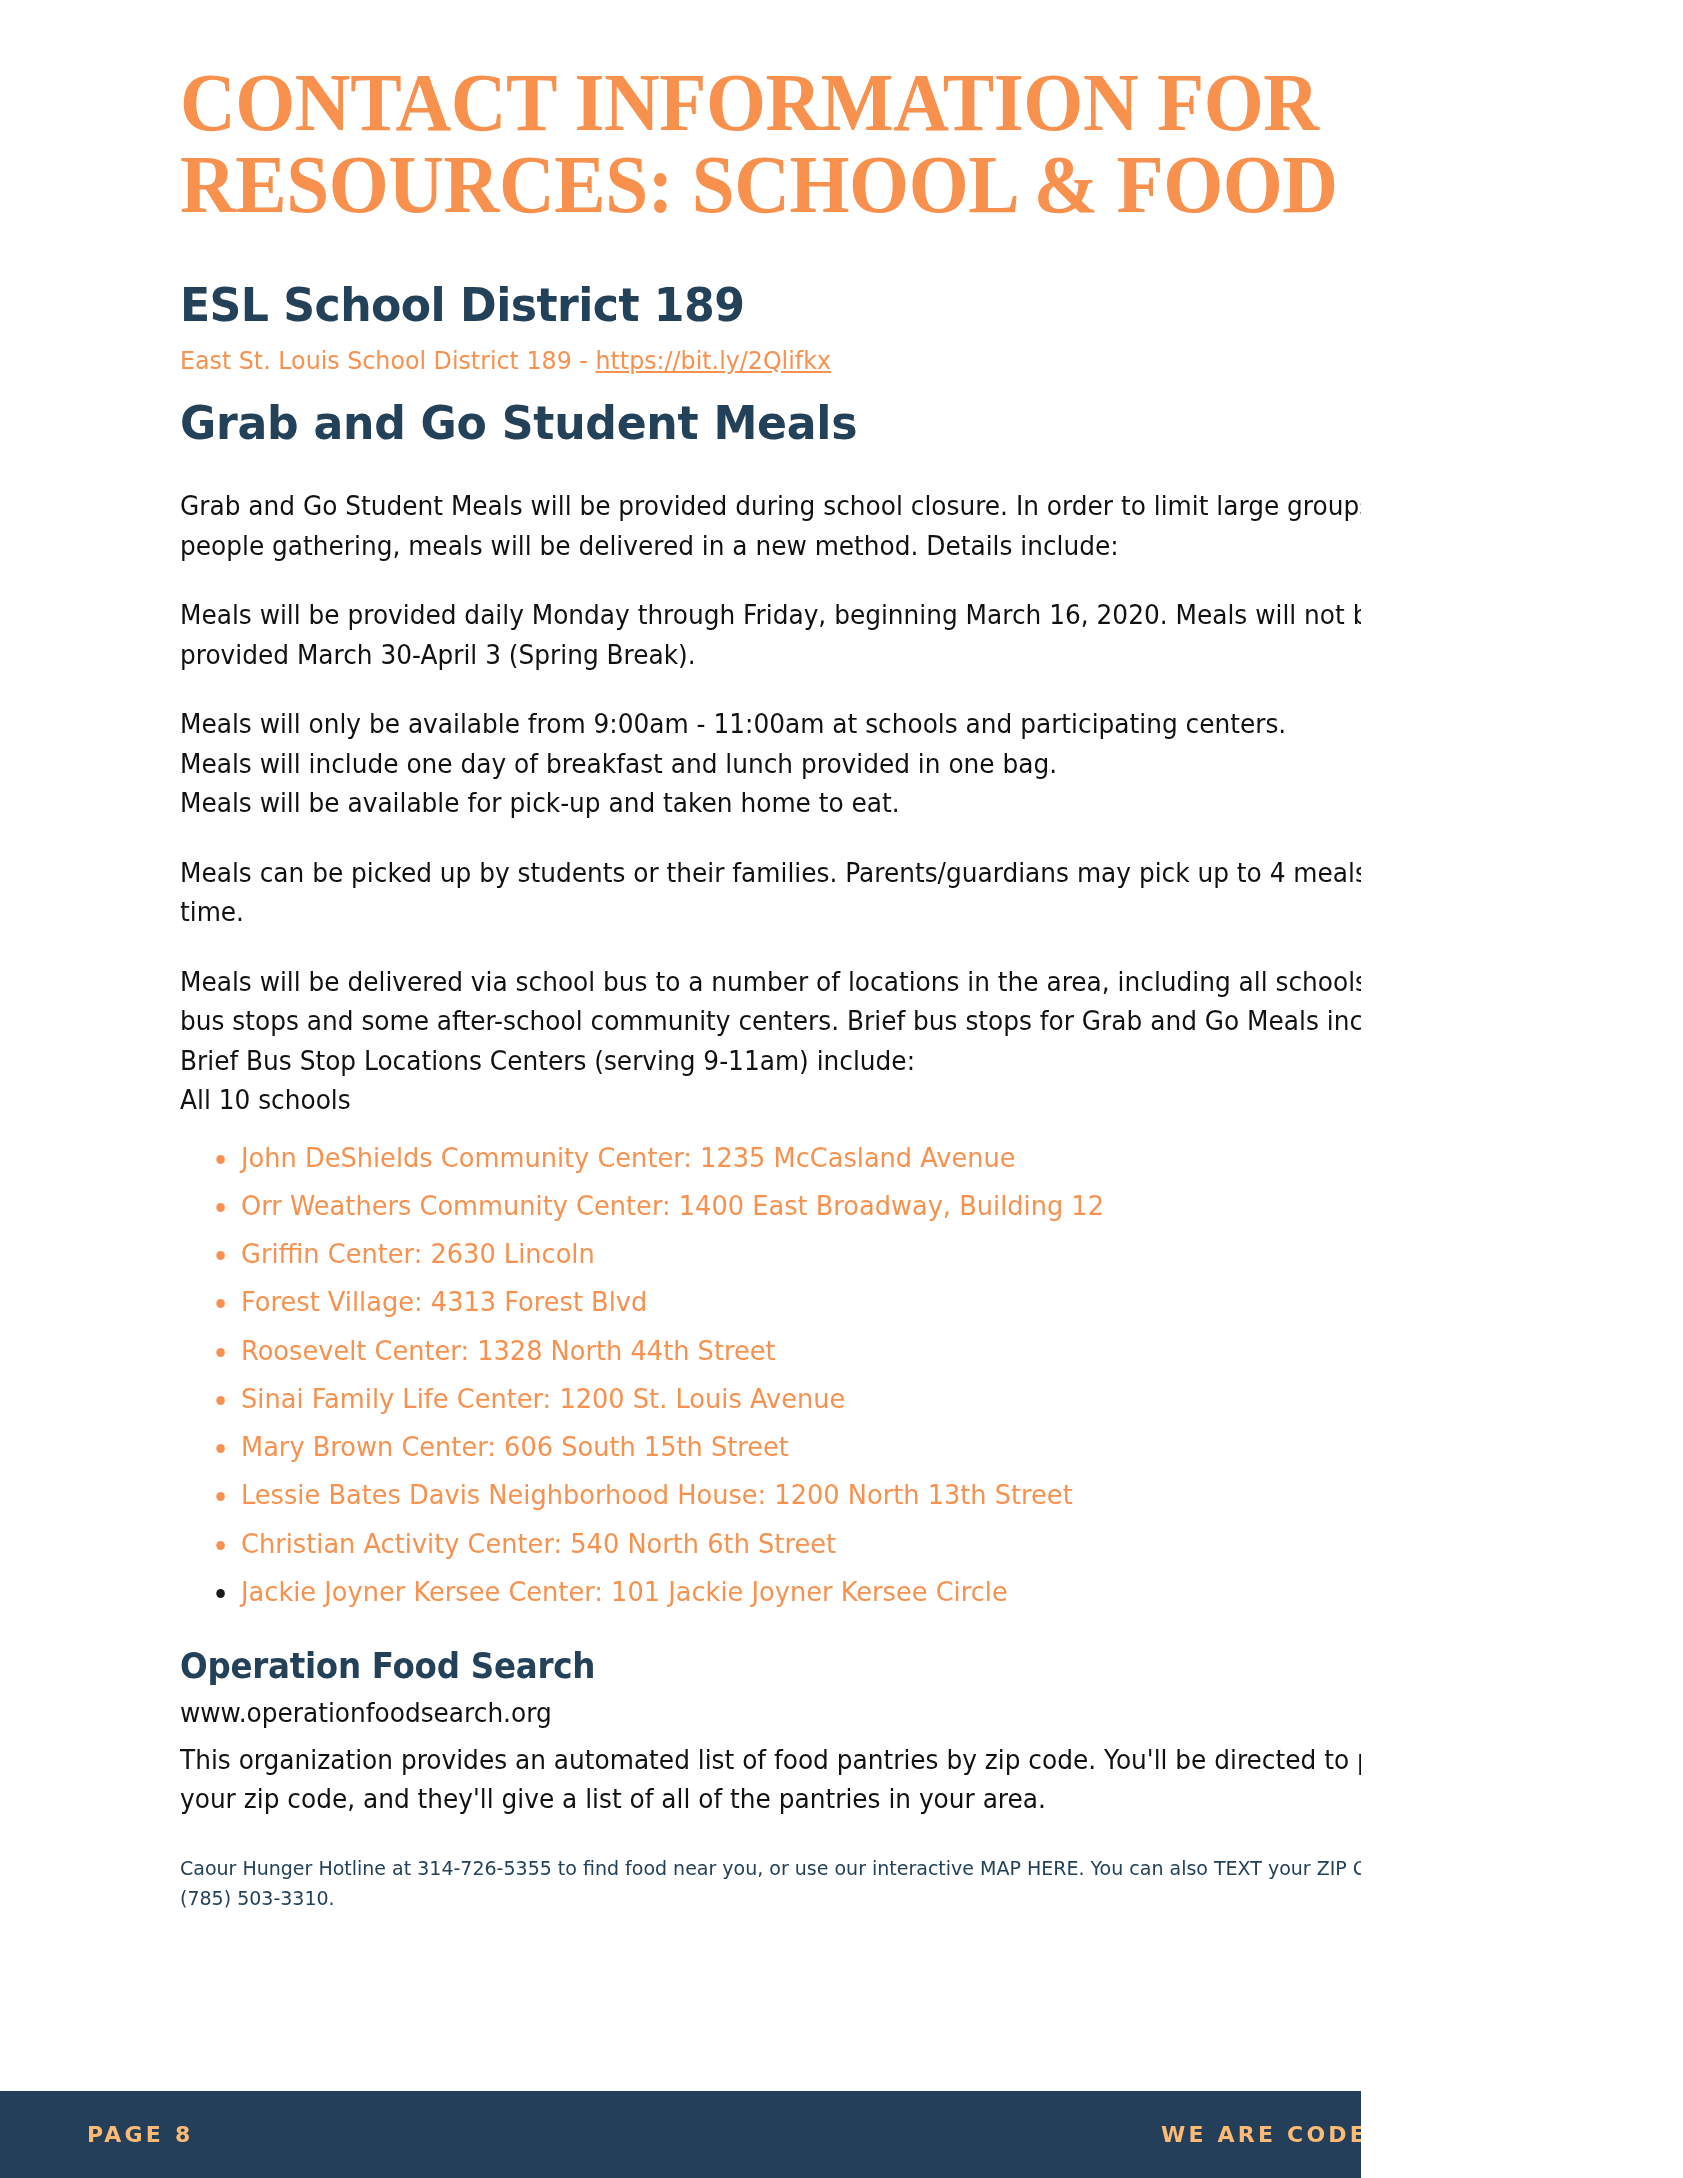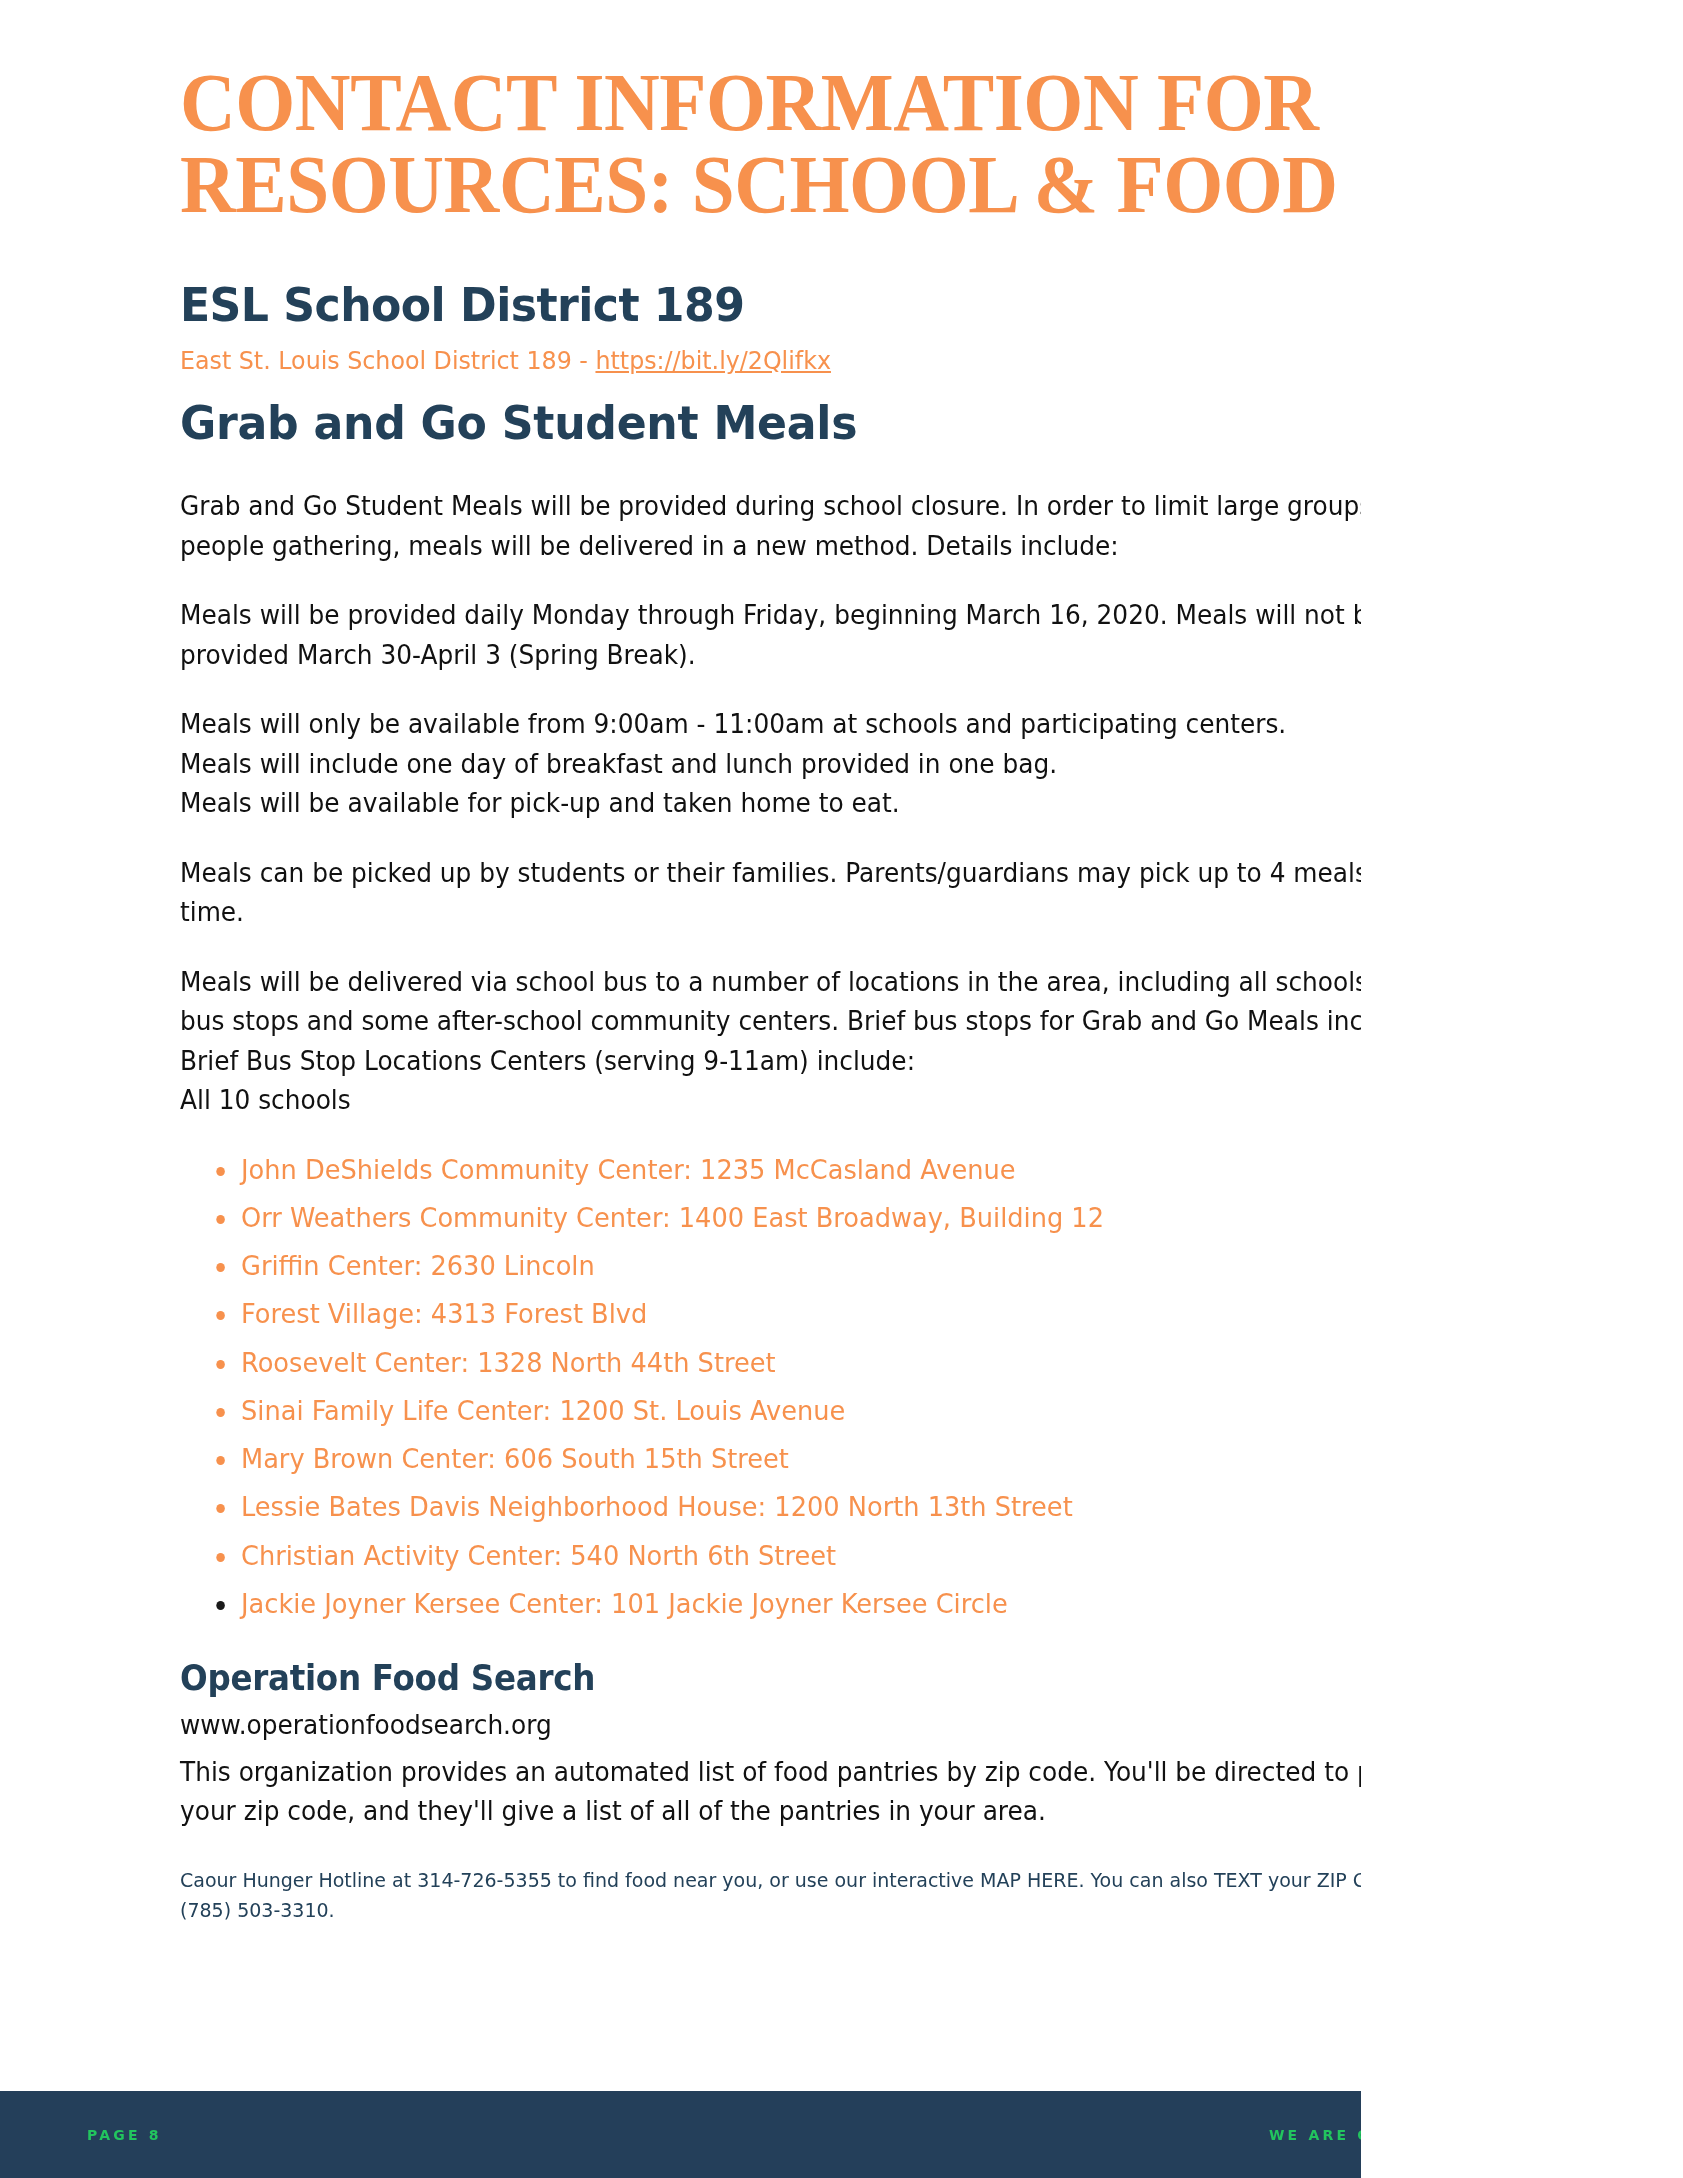--- a/index.html
+++ b/index.html
@@ -117,21 +117,21 @@
     font-size: 26px;
     line-height: 1.5;
     color: #111111;
     transform: scaleX(0.955);
     transform-origin: left top;
     max-width: 1386px;
   }
 
   
   ul.centers {
-    margin: 34px 0 0 0;
+    margin: 22px 0 0 0;
     padding: 0 0 0 61px;
     list-style: none;
   }
   ul.centers li {
     position: relative;
     margin: 0 0 18px 0;
     font-family: "DejaVu Sans", sans-serif;
     font-size: 27px;
     line-height: 1.12;
     color: #f7914d;
@@ -200,23 +200,23 @@
     background: #243f5a;
     display: flex;
     align-items: center;
     justify-content: space-between;
     box-sizing: border-box;
     padding: 0 158px 0 87px;
   }
   .footer-left, .footer-right {
     font-family: "DejaVu Sans", sans-serif;
     font-weight: 700;
-    font-size: 14px;
+    font-size: 22px;
     letter-spacing: 3.2px;
-    color: #22c55e;
+    color: #fdba74;
     white-space: nowrap;
   }
 </style>
 </head>
 <body>
 
 <div class="page">
 
   <div class="content">
 

